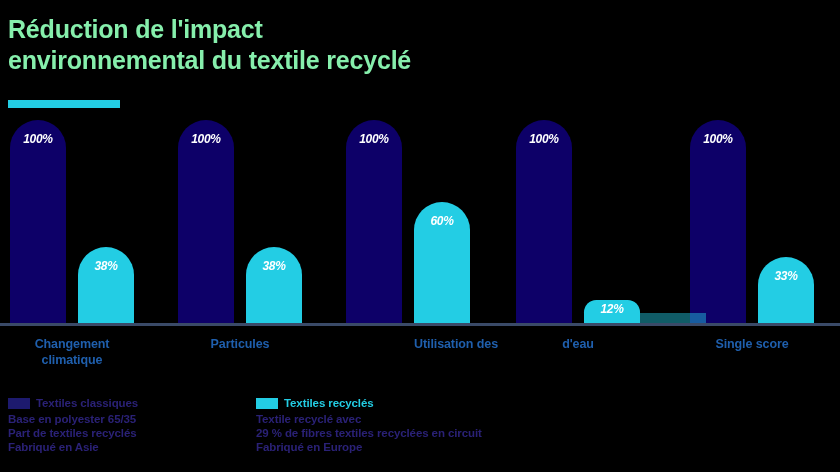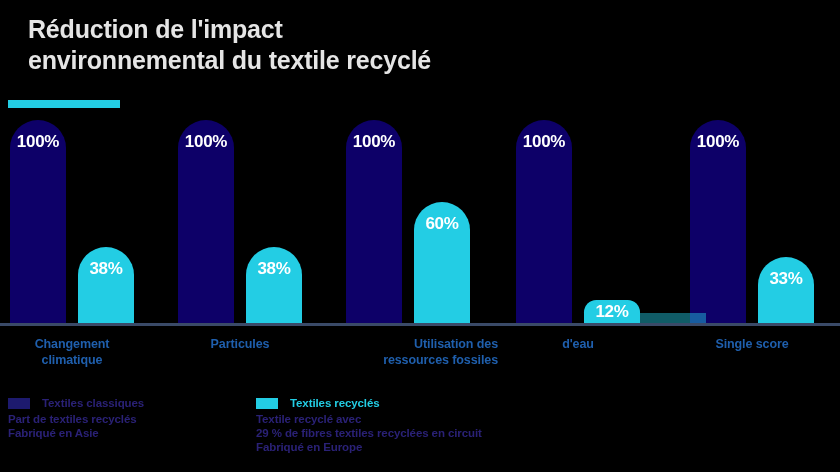--- a/index.html
+++ b/index.html
@@ -20,24 +20,23 @@
   #title-block {
     position: absolute;
     left: 8px;
     top: 14px;
     width: 820px;
   }
   .title-line {
     font-size: 25px;
     font-weight: 700;
     line-height: 31px;
-    color: #e5e5e5;
+    color: #86efac;
     letter-spacing: -0.2px;
     white-space: nowrap;
-    margin-left: 20px;
   }
   #title-accent {
     position: absolute;
     left: 8px;
     top: 100px;
     width: 112px;
     height: 8px;
     background: #23cde4;
   }
 
@@ -62,24 +61,25 @@
     box-sizing: border-box;
   }
   .bar.navy   { background: #0d0068; left: 0; }
   .bar.cyan   { background: #23cde4; left: 68px; }
   .bar-value {
     position: absolute;
     top: 12px;
     left: 0;
     width: 100%;
     text-align: center;
-    font-size: 17px;
+    font-size: 12px;
     font-weight: 700;
     color: #ffffff;
     letter-spacing: -0.3px;
+    font-style: italic;
   }
   .ghost-bar {
     position: absolute;
     bottom: 0;
     height: 12px;
     background: rgba(35, 205, 228, 0.45);
   }
 
   
   #baseline {
@@ -120,21 +120,21 @@
   .legend-col {
     position: absolute;
     top: 0;
   }
   #legend-col-classic  { left: 0;   width: 205px; }
   #legend-col-recycled { left: 212px; width: 420px; margin-left: 36px; }
 
   .legend-head {
     display: flex;
     align-items: center;
-    gap: 12px;
+    gap: 6px;
     margin-bottom: 2px;
   }
   .legend-swatch {
     width: 22px;
     height: 11px;
     flex: none;
   }
   .legend-swatch.navy { background: #1d1a6e; }
   .legend-swatch.cyan { background: #23cde4; }
   .legend-title {
@@ -212,37 +212,37 @@
 <div id="category-labels">
     <div class="cat-label" style="left: -18px; width: 180px;">
       <div>Changement</div>
       <div>climatique</div>
     </div>
     <div class="cat-label" style="left: 150px; width: 180px;">
       <div>Particules</div>
     </div>
     <div class="cat-label" style="left: 318px; width: 180px; text-align: right;">
       <div>Utilisation des</div>
-      <div>ressources fossiles</div>
     </div>
     <div class="cat-label" style="left: 488px; width: 180px;">
       <div>d'eau</div>
     </div>
     <div class="cat-label" style="left: 662px; width: 180px;">
       <div>Single score</div>
     </div>
   </div>
 
 <div id="legend">
 
   <div class="legend-col" id="legend-col-classic">
     <div class="legend-head">
       <span class="legend-swatch navy"></span>
       <span class="legend-title navy">Textiles classiques</span>
     </div>
+    <div class="legend-sub">Base en polyester 65/35</div>
     <div class="legend-sub">Part de textiles recyclés</div>
     <div class="legend-sub">Fabriqué en Asie</div>
   </div>
 
   <div class="legend-col" id="legend-col-recycled">
     <div class="legend-head">
       <span class="legend-swatch cyan"></span>
       <span class="legend-title cyan">Textiles recyclés</span>
     </div>
     <div class="legend-sub">Textile recyclé avec</div>

